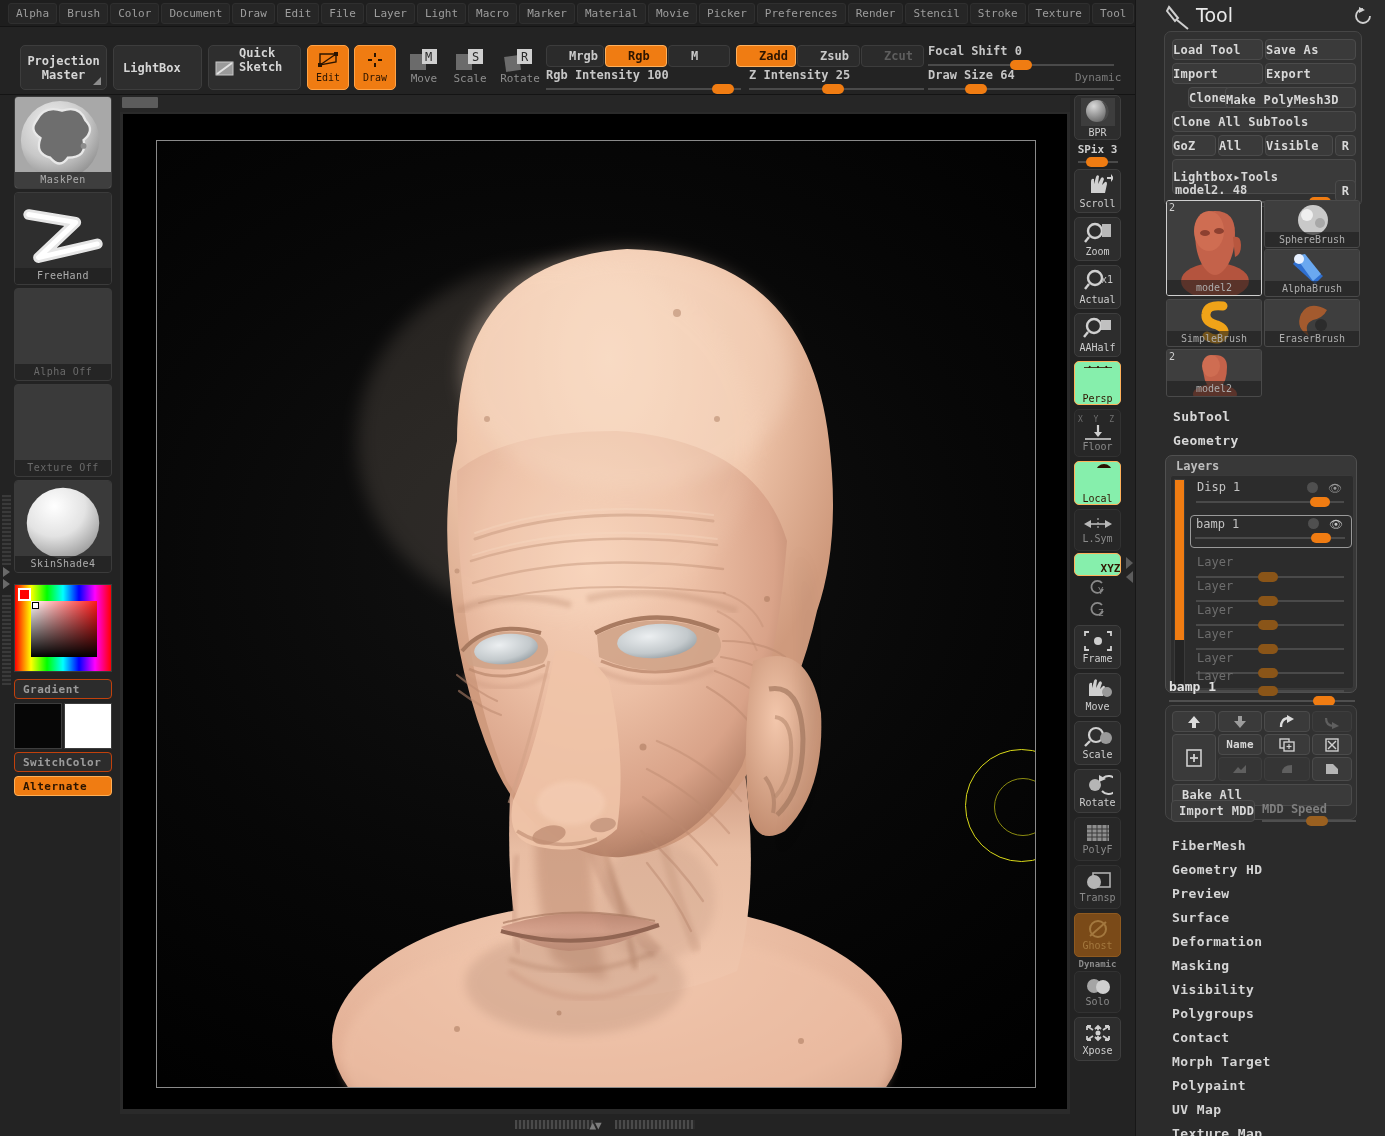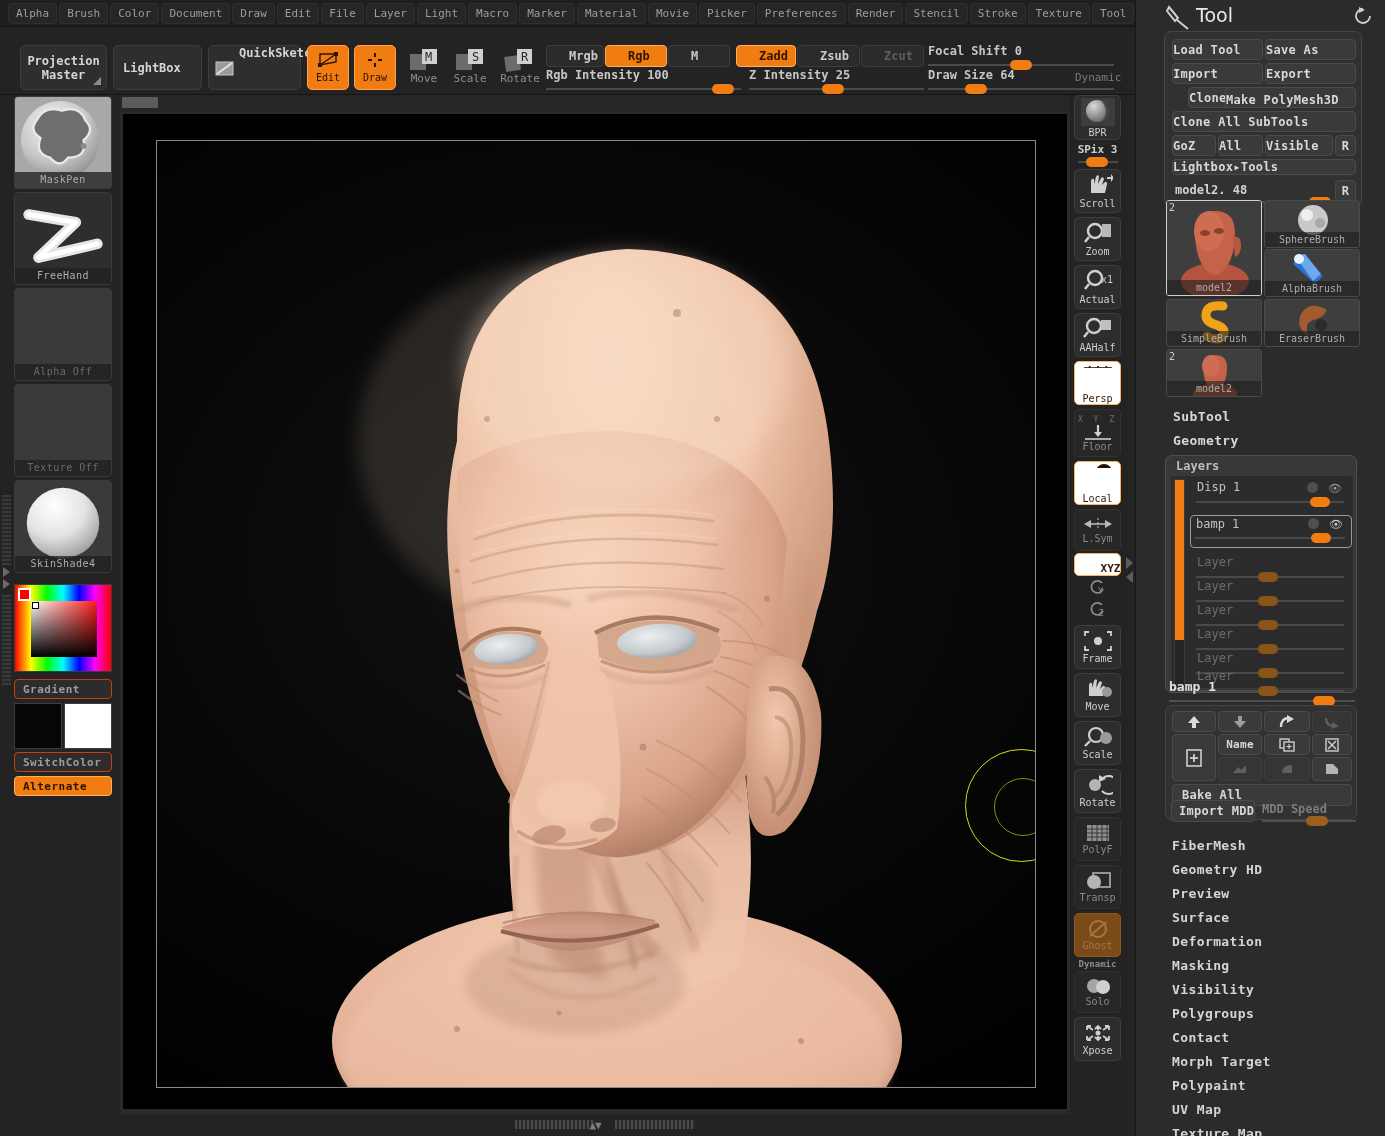--- a/index.html
+++ b/index.html
@@ -146,21 +146,21 @@
   #rbar{
     position:absolute; left:1070px; top:95px; width:55px; height:1041px;
     background:#232323;
   }
   .rbtn{
     position:absolute; left:4px; width:47px; background:#2d2d2d;
     border:1px solid #3e3e3e; border-radius:5px; color:#cfcfcf;
     display:flex; flex-direction:column; align-items:center;
     justify-content:center; font-size:10px;
   }
-  .rbtn.orange{ background:#ffffff; border-color:#ffb15c; color:#301600;gap:24px; }
+  .rbtn.orange{ background:#86efac; border-color:#ffb15c; color:#301600;gap:24px; }
   .rbtn.ghost{ background:#7a4a18; border-color:#8f5a20; color:#a3783f; }
   .rbtn.flat{ background:#272727; border-color:#323232; color:#8a8a8a;}
   .rlab{ margin-top:1px; }
 
   
   #rpanel{
     position:absolute; left:1135px; top:0; width:250px; height:1136px;
     background:#2b2b2b; border-left:1px solid #171717;
   }
   #rp-title{ position:absolute; left:60px; top:4px; font-size:19px;
@@ -266,21 +266,21 @@
     <span>Master</span>
     <svg width="10" height="10" style="position:absolute;right:5px;bottom:4px;">
       <polygon points="10,10 10,2 2,10" fill="#8d8d8d"></polygon>
     </svg>
   </div>
 
   <div class="tb-btn" style="left:113px;top:18px;width:89px;height:45px;justify-content:flex-start;padding-left:9px;">
     <span>LightBox</span>
   </div>
 
-  <div class="tb-btn" style="left:208px;top:18px;width:93px;height:45px;justify-content:flex-start;padding-left:30px;flex-direction:row;align-items:flex-start;">
+  <div class="tb-btn" style="left:208px;top:18px;width:93px;height:45px;justify-content:flex-start;padding-left:30px;flex-direction:column;align-items:flex-start;">
     <svg width="20" height="18" style="position:absolute;left:6px;top:13px;">
       <rect x="1" y="3" width="17" height="13" fill="#9a9a9a" stroke="#c8c8c8"></rect>
       <line x1="2" y1="15" x2="17" y2="4" stroke="#e2e2e2" stroke-width="2"></line>
     </svg>
     <span>Quick</span>
     <span>Sketch</span>
   </div>
 
   <div class="tb-btn orange icon-btn" style="left:307px;top:18px;width:42px;height:45px;">
     <svg class="mini-ico" viewBox="0 0 22 20">
@@ -885,21 +885,21 @@
     <div class="gbtn" style="left:53px;top:103px;width:45px;height:21px;">
       <span>All</span>
       </div>
     <div class="gbtn" style="left:100px;top:103px;width:68px;height:21px;">
       <span>Visible</span>
       </div>
     <div class="gbtn center" style="left:170px;top:103px;width:21px;height:21px;">
       <span>R</span>
       </div>
 
-    <div class="gbtn" style="left:7px;top:127px;width:184px;height:16px;text-align:right;">
+    <div class="gbtn" style="left:7px;top:127px;width:184px;height:35px;text-align:right;">
       <span>Lightbox▸Tools</span>
       </div>
 
     <div class="tslider-val" style="left:10px;top:151px;">model2. 48</div>
     <div class="ttrack" style="left:9px;top:169px;width:158px;"></div>
     <div class="tknob" style="left:144px;top:165px;"></div>
     <div class="gbtn center" style="left:170px;top:148px;width:21px;height:22px;">
       <span>R</span>
       </div>
   </div>

